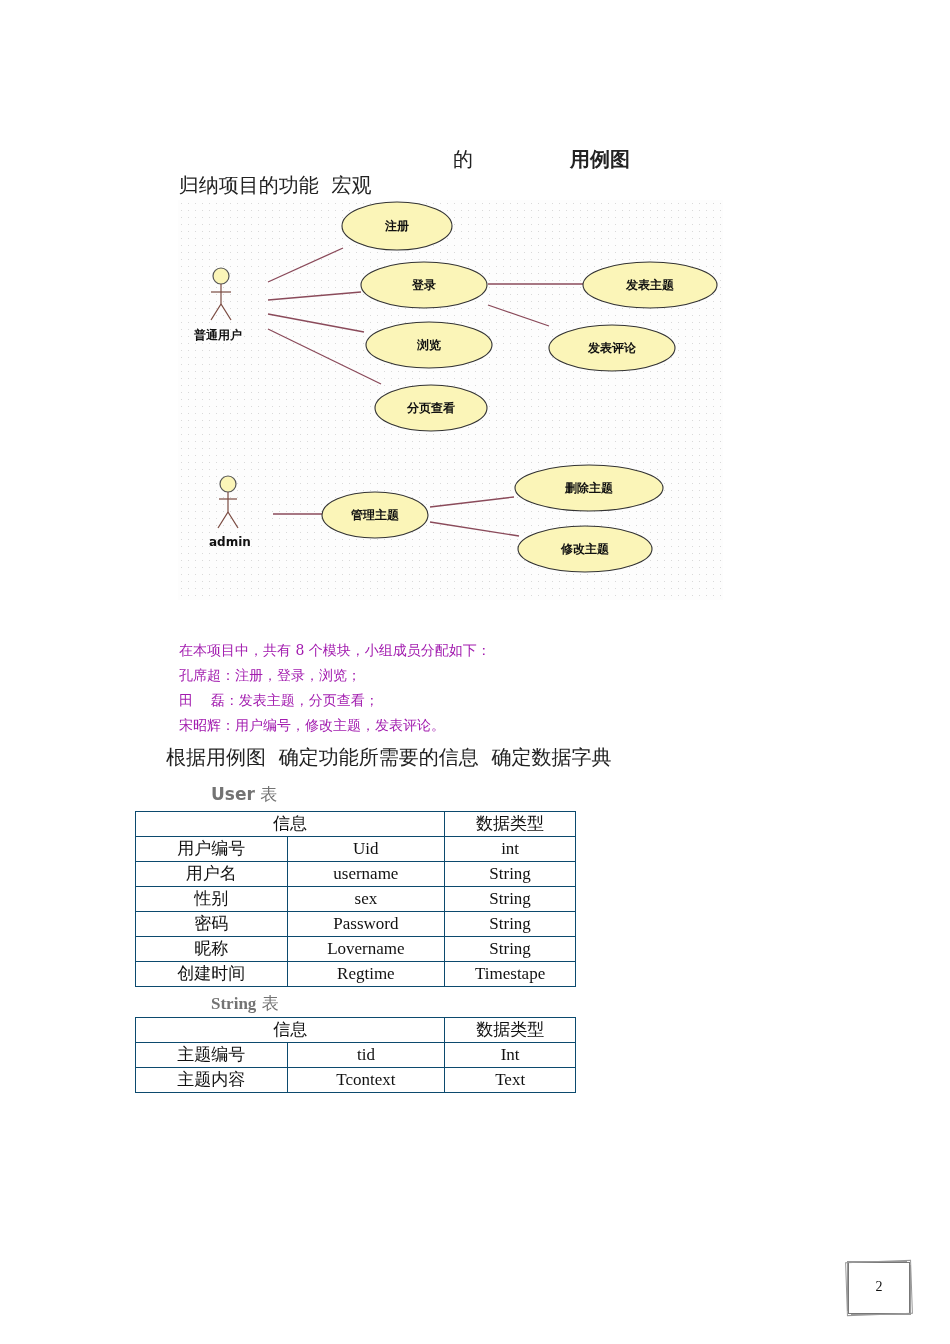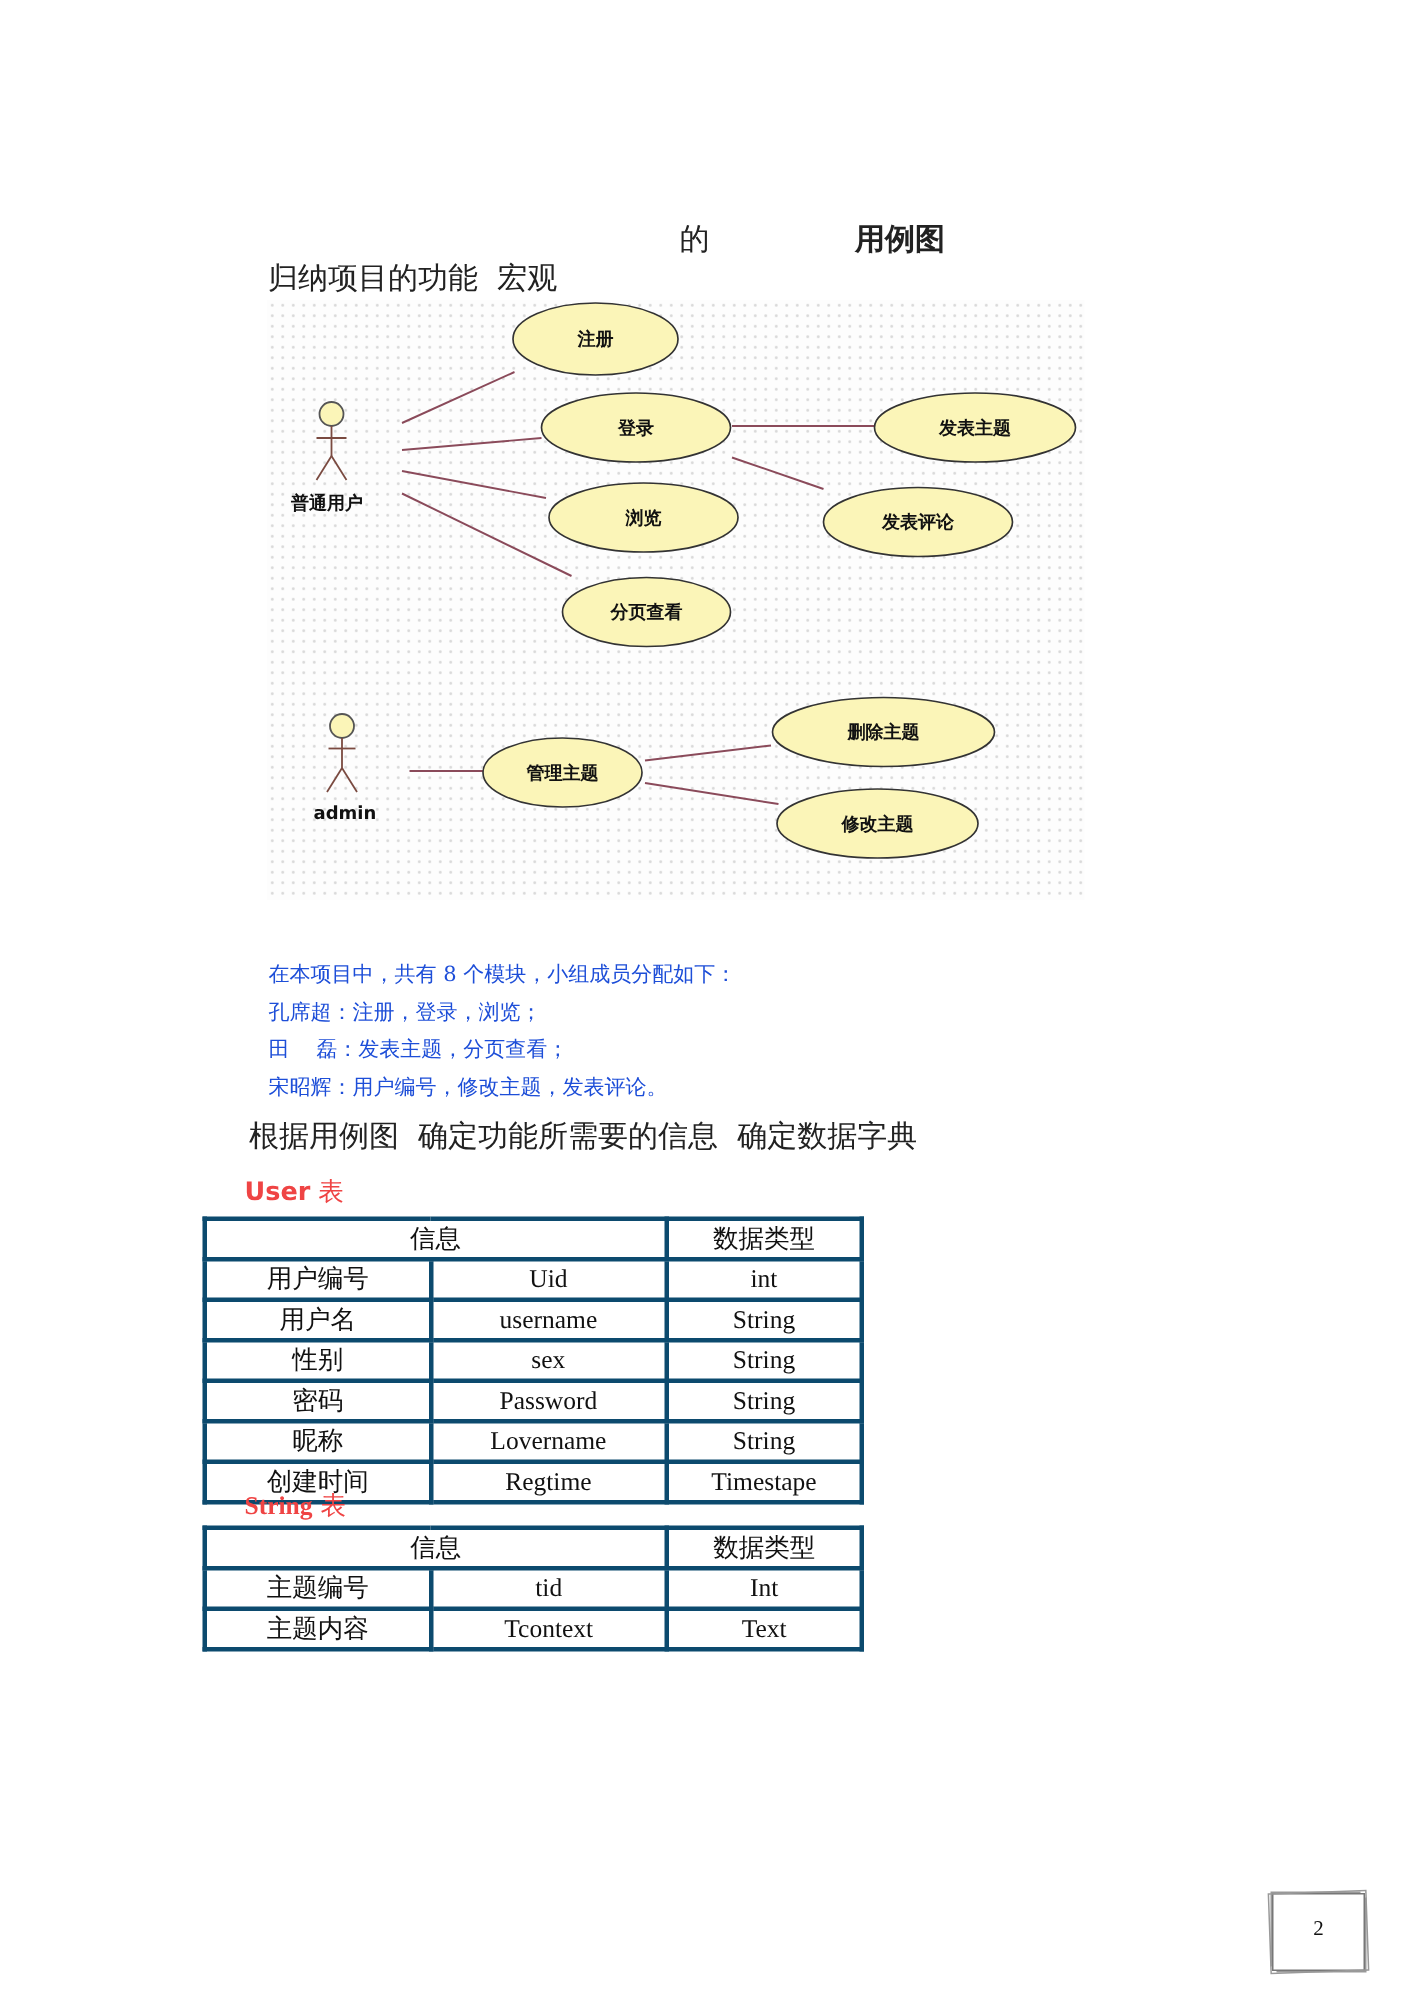--- a/index.html
+++ b/index.html
@@ -7,26 +7,26 @@
          font-family:"DejaVu Serif","Liberation Serif", serif; color:#111; }
   .abs { position:absolute; }
   .heading { font-family:"DejaVu Sans","Liberation Sans", sans-serif; font-size:20px; color:#222; white-space:pre; }
   .diagram { position:absolute; left:178px; top:200px; width:545px; height:400px;
              background-color:#fdfdfd;
              background-image: radial-gradient(circle, #d9d9d9 0.8px, transparent 1px);
              background-size:7px 7px; }
   .diagram svg { position:absolute; left:0; top:0; }
   .uc-label { font-family:"DejaVu Sans","Liberation Sans", sans-serif; font-size:12px; font-weight:bold; fill:#111; }
   .actor-label { font-family:"DejaVu Sans","Liberation Sans", sans-serif; font-size:12px; font-weight:bold; fill:#111; }
-  .para { font-family:"DejaVu Serif","Liberation Serif", serif; font-size:14px; color:#1d4ed8; line-height:25px; }
-  .tbl-title { font-size:17px; color:#ef4444; }
+  .para { font-family:"DejaVu Serif","Liberation Serif", serif; font-size:14px; color:#a21caf; line-height:25px; }
+  .tbl-title { font-size:17px; color:#737373;margin-left:48px; }
   .tbl-title b { font-family:"DejaVu Sans","Liberation Sans", sans-serif; font-weight:bold; }
   .tbl-title.topic b { font-family:"Liberation Serif","DejaVu Serif", serif; }
   table.dict { position:absolute; border-collapse:collapse; font-family:"Liberation Serif","DejaVu Serif", serif; font-size:17px; }
-  table.dict td { border:3px solid #0c4a6e; text-align:center; height:24px; padding:0; line-height:24px; }
+  table.dict td { border:1px solid #0c4a6e; text-align:center; height:24px; padding:0; line-height:24px; }
   .pagebox { position:absolute; left:848px; top:1262px; width:60px; height:50px; border:1px solid #777; background:#fff;
              box-shadow: 2px 2px 0 -1px #999, -2px -2px 0 -1px #999; }
   .pagebox .skew { position:absolute; left:-3px; top:-2px; width:64px; height:52px; border:1px solid #999; transform:rotate(-2deg); }
   .pagebox .num { position:absolute; width:100%; top:16px; text-align:center; font-size:14px; font-family:"Liberation Serif", serif; }
 </style>
 </head>
 <body>
 
 <div class="abs heading" style="left:166px; top:148px;">
   <span>归纳项目的功能  宏观</span>

